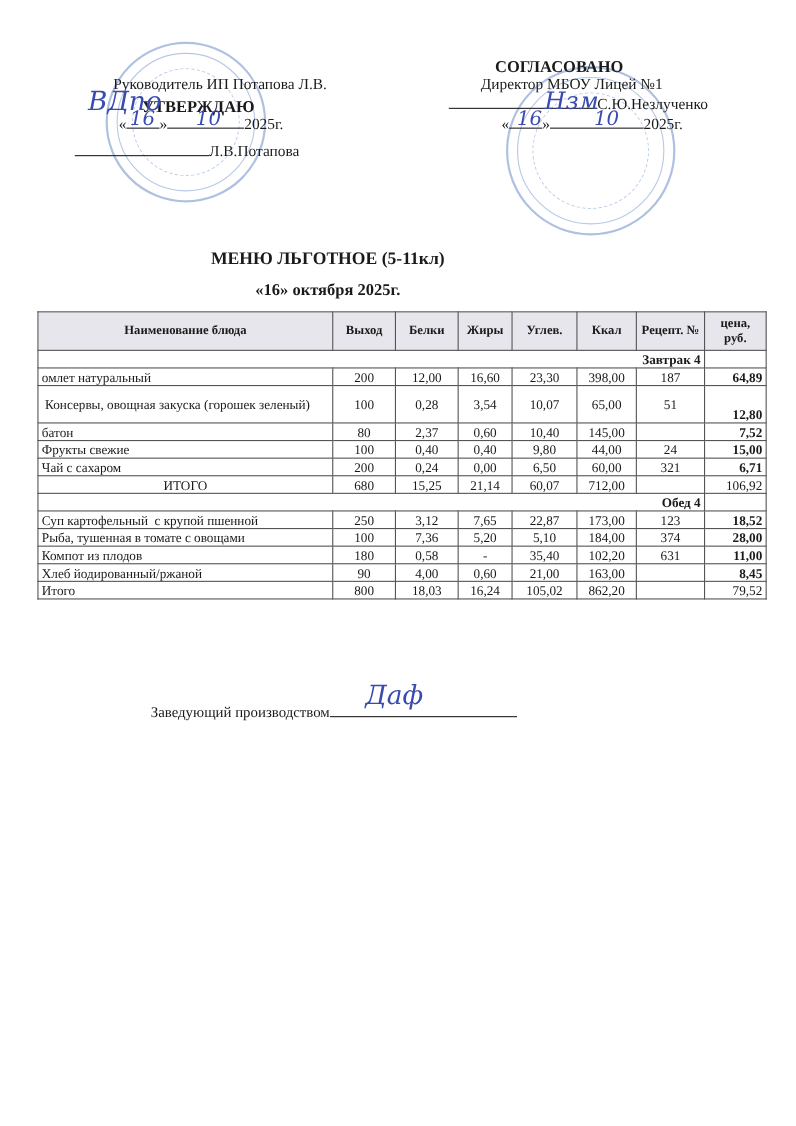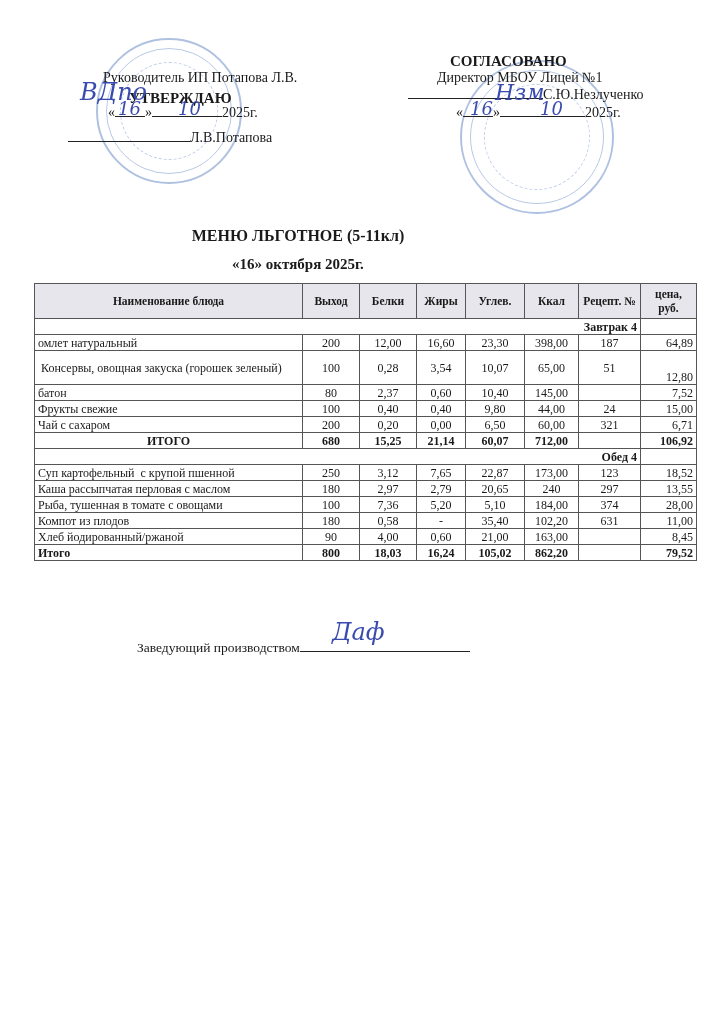--- a/index.html
+++ b/index.html
@@ -11,23 +11,23 @@
   .stamp::after { content:""; position:absolute; inset:22px; border-radius:50%; border:1px dashed #8ea8d8; }
   .sig { position:absolute; font-family:"DejaVu Serif", serif; font-style:italic; color:#3a4bb0; }
   .hdr-title { font-weight:bold; font-size:15px; }
   .hdr-line { font-size:14px; }
   .uline { display:inline-block; border-bottom:1px solid #222; height:12px; vertical-align:baseline; }
   .doc-title { position:absolute; left:0; width:596px; text-align:center; font-weight:bold; }
   table { position:absolute; left:34px; top:283px; border-collapse:collapse; width:662px; table-layout:fixed; font-size:12px; }
   td, th { border:1px solid #555; padding:0 3px; line-height:14px; height:15px; }
   th { background:#e6e6ec; font-weight:bold; font-size:11.5px; height:34px; text-align:center; }
   td.num { text-align:center; }
-  td.price { text-align:right; }
+  td.price { text-align:right;font-weight:bold; }
   td.section { text-align:right; font-weight:bold; border-right:1px solid #555;margin-top:32px; }
-  tr.total td { font-weight:bold; }
+  tr.total td { font-weight:normal; }
   tr.tall td { height:33px; }
   .footer { position:absolute; left:137px; top:639px; font-size:13.5px; }
 </style>
 </head>
 <body>
 
 <div class="stamp" style="left:96px; top:38px; width:142px; height:142px;"></div>
 <div class="stamp" style="left:460px; top:60px; width:150px; height:150px;"></div>
 
 <div class="abs hdr-title" style="left:129px; top:53px;margin-top:37px;">УТВЕРЖДАЮ</div>
@@ -121,21 +121,21 @@
       <td class="num">0,40</td>
       <td class="num">0,40</td>
       <td class="num">9,80</td>
       <td class="num">44,00</td>
       <td class="num">24</td>
       <td class="price">15,00</td>
     </tr>
     <tr>
       <td>Чай с сахаром</td>
       <td class="num">200</td>
-      <td class="num">0,20</td>
+      <td class="num">0,24</td>
       <td class="num">0,00</td>
       <td class="num">6,50</td>
       <td class="num">60,00</td>
       <td class="num">321</td>
       <td class="price">6,71</td>
     </tr>
     <tr class="total">
       <td style="text-align:center;">ИТОГО</td>
       <td class="num">680</td>
       <td class="num">15,25</td>
@@ -153,30 +153,20 @@
       <td style="white-space:pre;">Суп картофельный  с крупой пшенной</td>
       <td class="num">250</td>
       <td class="num">3,12</td>
       <td class="num">7,65</td>
       <td class="num">22,87</td>
       <td class="num">173,00</td>
       <td class="num">123</td>
       <td class="price">18,52</td>
     </tr>
     <tr>
-      <td>Каша рассыпчатая перловая с маслом</td>
-      <td class="num">180</td>
-      <td class="num">2,97</td>
-      <td class="num">2,79</td>
-      <td class="num">20,65</td>
-      <td class="num">240</td>
-      <td class="num">297</td>
-      <td class="price">13,55</td>
-    </tr>
-    <tr>
       <td>Рыба, тушенная в томате с овощами</td>
       <td class="num">100</td>
       <td class="num">7,36</td>
       <td class="num">5,20</td>
       <td class="num">5,10</td>
       <td class="num">184,00</td>
       <td class="num">374</td>
       <td class="price">28,00</td>
     </tr>
     <tr>

